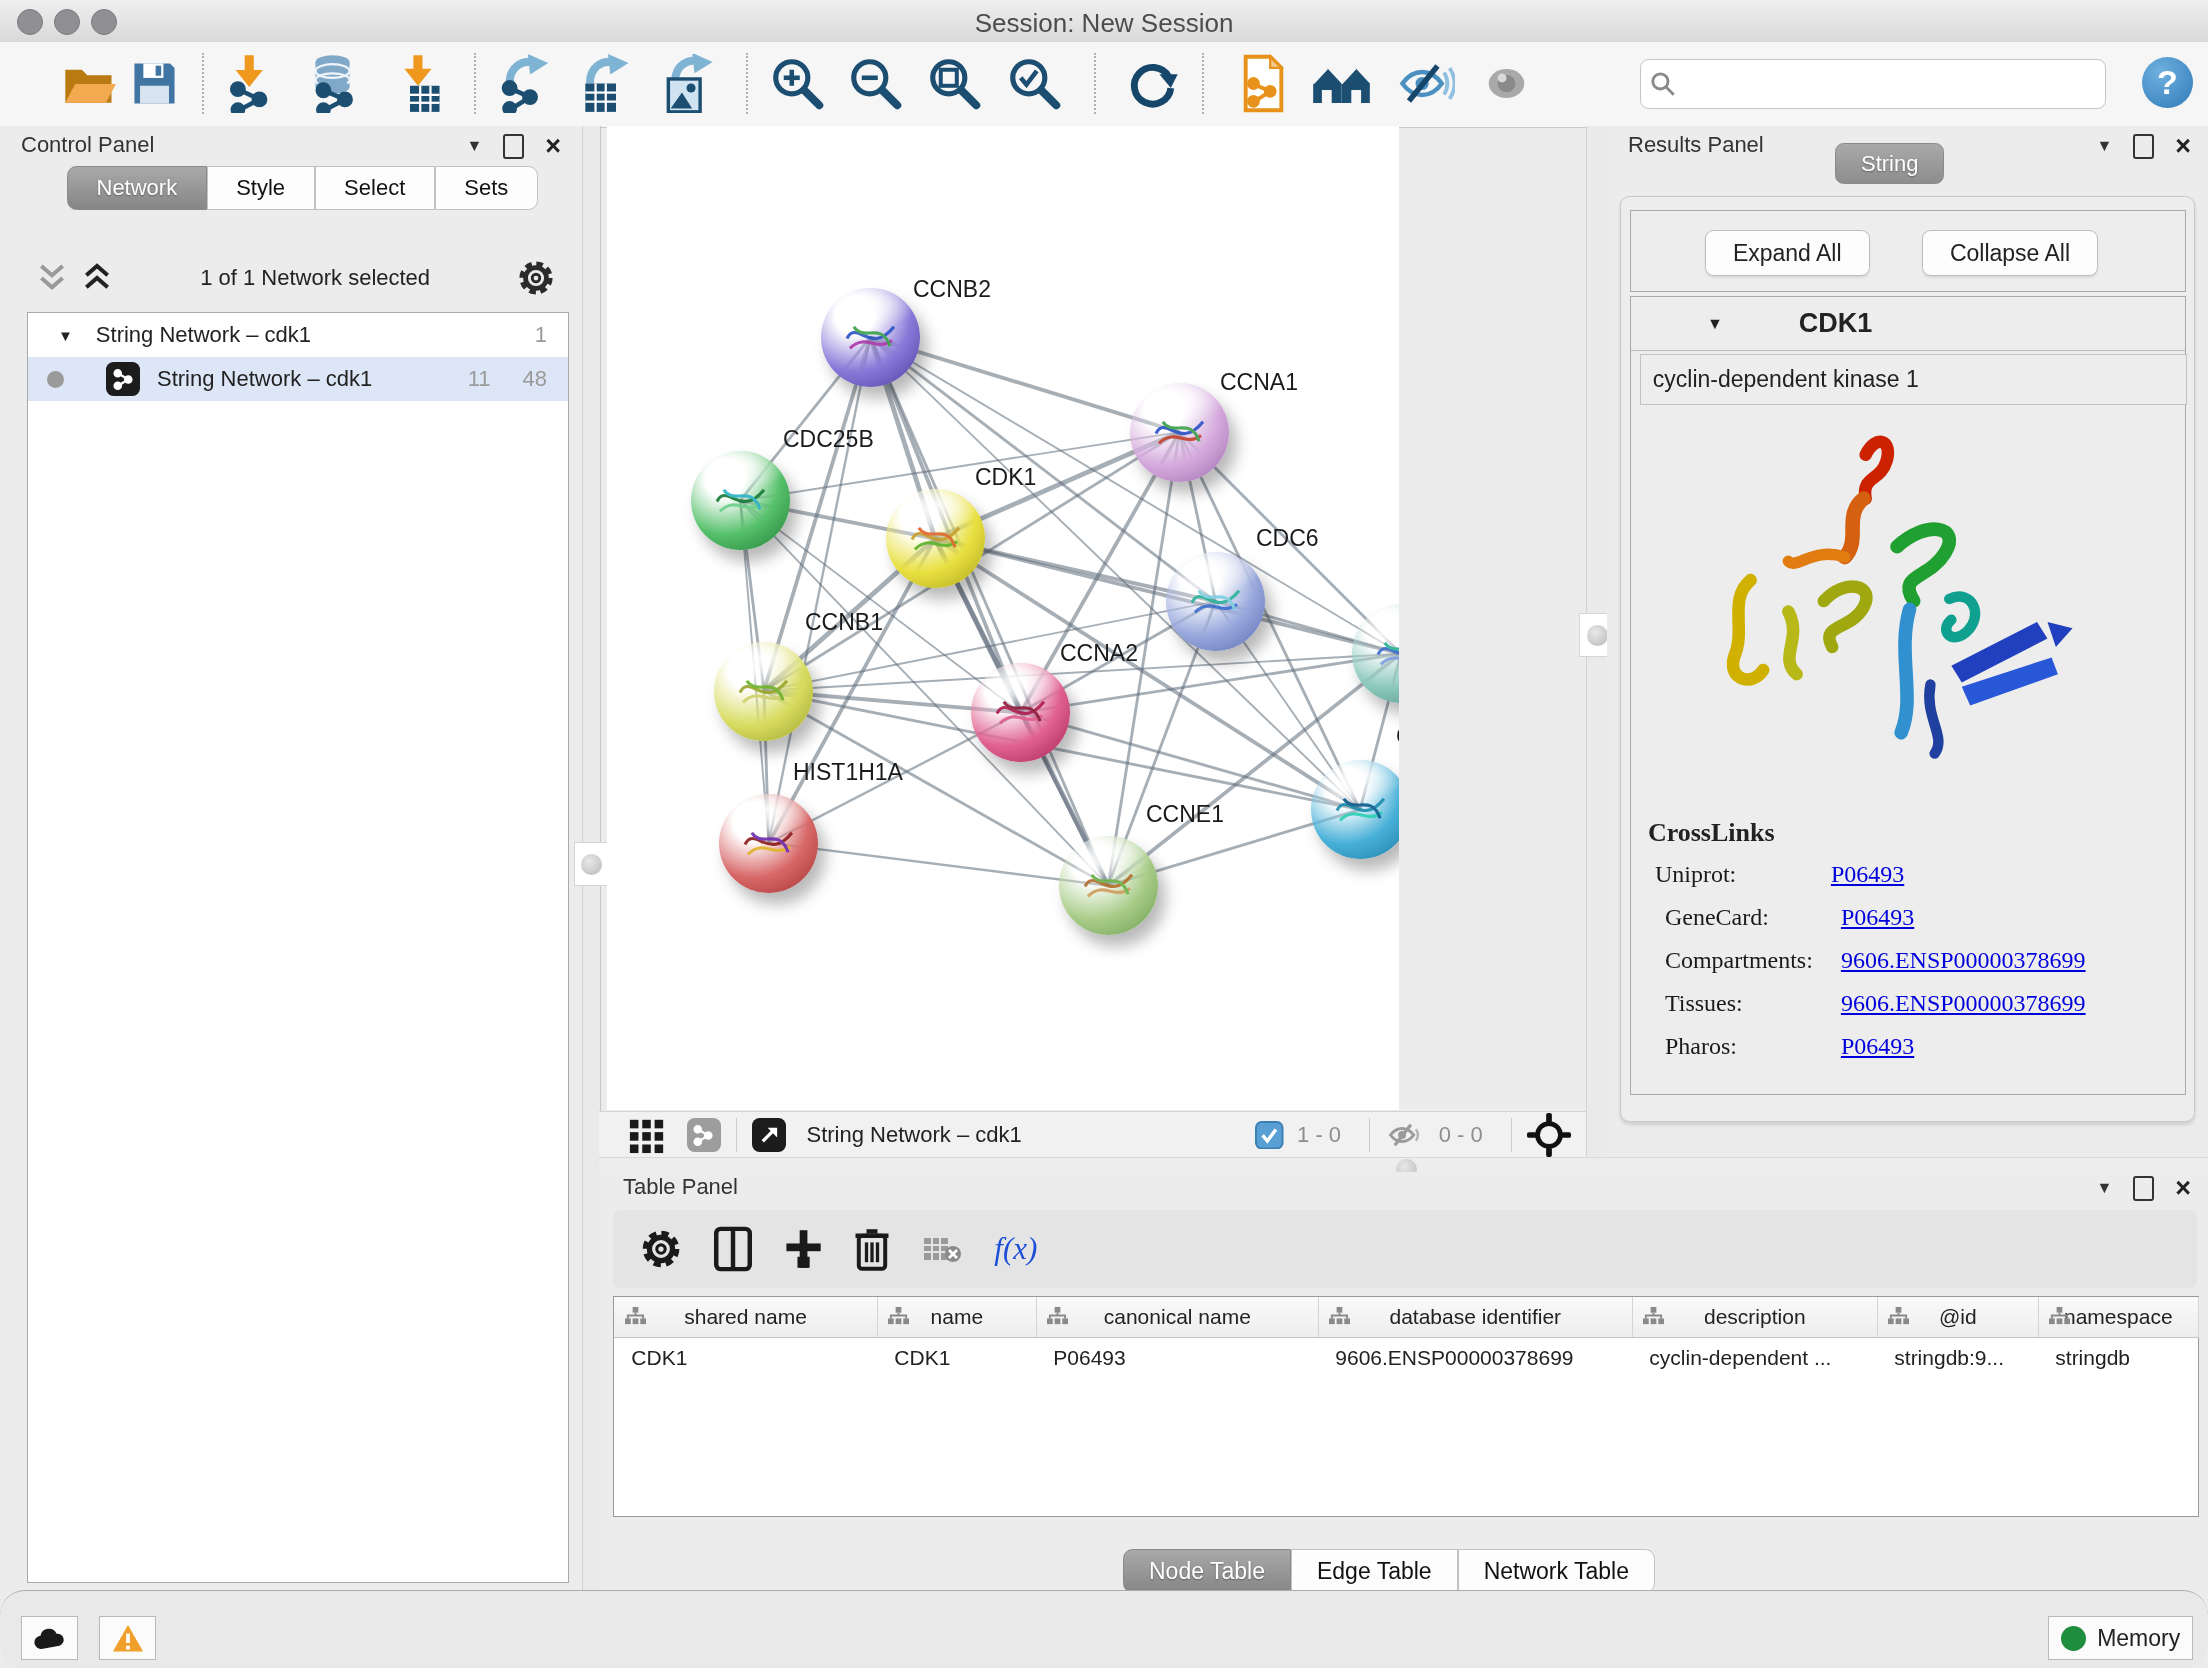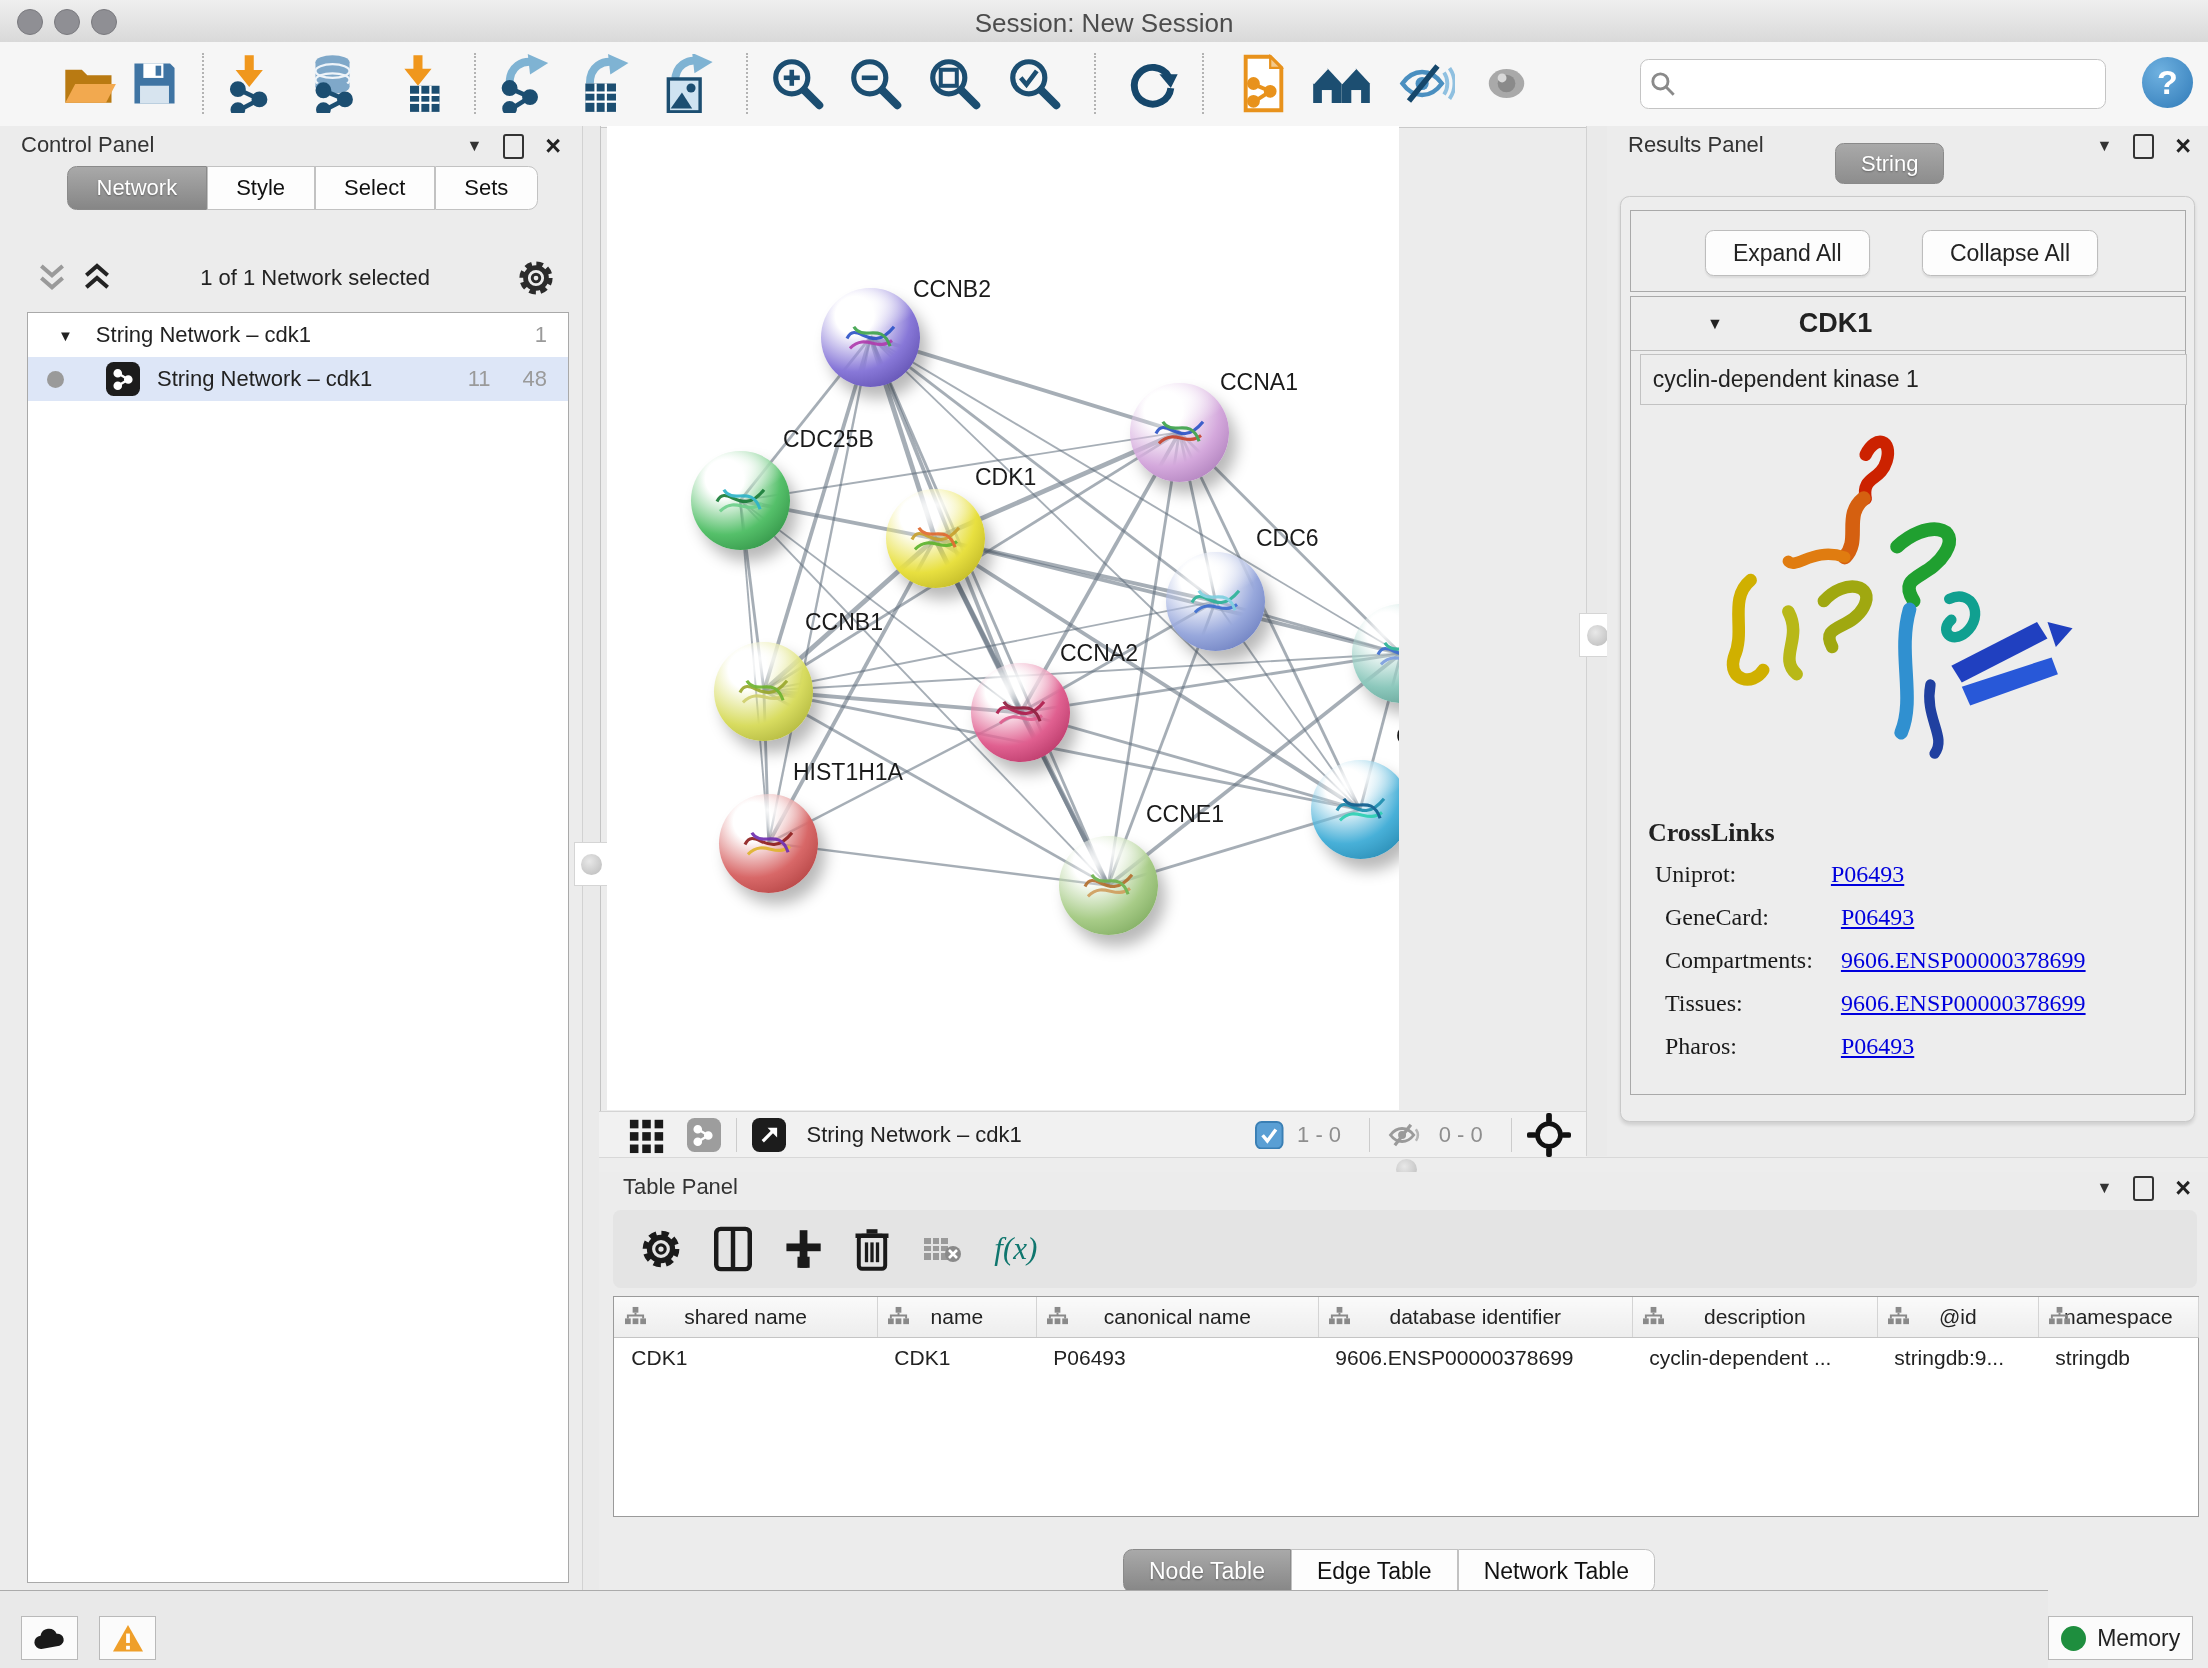--- a/index.html
+++ b/index.html
@@ -97,36 +97,36 @@
   #crosslinks{position:absolute;left:17px;top:521px;font-family:"Liberation Serif",serif;}
   #crosslinks .head{font-size:26px;font-weight:bold;margin-bottom:13.3px;}
   .cl-row{display:flex;margin-bottom:16px;}
   .cl-row .lbl{width:176px;font-size:24px;color:#1a1a1a;}
   .cl-row .lnk{font-size:24px;color:#0000dd;text-decoration:underline;}
 
   
   #table-panel{left:599px;top:1172px;width:1609px;height:418px;background:#ececec;}
   #tp-toolbar{position:absolute;left:14.3px;top:38px;width:1584px;height:78px;background:#e4e4e4;border-radius:7.6px;
     display:flex;align-items:center;gap:32px;padding-left:27px;box-sizing:border-box;}
-  #fx{font-family:"Liberation Serif",serif;font-style:italic;font-size:31px;color:#0f766e;}
+  #fx{font-family:"Liberation Serif",serif;font-style:italic;font-size:31px;color:#1d4ed8;}
   #node-table{position:absolute;left:14.3px;top:124px;width:1584px;height:219px;background:#fff;border:1px solid #9a9a9a;}
   #node-table table{border-collapse:collapse;width:100%;table-layout:fixed;}
   #node-table th{height:38px;background:linear-gradient(#fafafa,#ededed);border-right:1px solid #d4d4d4;border-bottom:1.9px solid #c4c4c4;
     font-weight:normal;font-size:21px;position:relative;text-align:center;overflow:hidden;white-space:nowrap;}
   #node-table th svg{position:absolute;left:9.5px;top:8.6px;}
   #node-table td{height:38px;font-size:21px;padding-left:17px;overflow:hidden;white-space:nowrap;border:none;}
   #tscroll{position:absolute;left:17px;top:344px;width:162px;height:13.3px;border-radius:6.7px;background:#bdbdbd;}
   #tp-tabs{position:absolute;left:524px;top:377px;display:flex;}
   .tp-tab{height:42px;padding:0 25px;display:flex;align-items:center;font-size:23px;background:#fdfdfd;
     border:1px solid #c2c2c2;color:#111;}
   .tp-tab.sel{background:linear-gradient(#a9a9a9,#868686);color:#fff;text-shadow:0 1px 1.9px rgba(0,0,0,.35);border-color:#8a8a8a;}
   .tp-tab.first{border-radius:9.5px 0 0 9.5px;} .tp-tab.last{border-radius:0 9.5px 9.5px 0;}
 
   
-  #statusbar{left:0;top:1590px;width:2048px;height:78px;background:#e9e9e9;border-top:1.9px solid #ababab;}
+  #statusbar{left:0;top:1590px;width:2208px;height:78px;background:#e9e9e9;border-top:1.9px solid #ababab;border-radius:25px;}
   .sb-btn{position:absolute;top:25px;height:42px;background:#fbfbfb;border:1.9px solid #b9b9b9;
     display:flex;align-items:center;justify-content:center;}
   #memory-btn{left:2048px;width:143px;gap:11.4px;font-size:23px;}
   #memory-btn .gdot{width:25px;height:25px;border-radius:50%;background:#1e8e3e;}
 </style>
 </head>
 <body>
 
 <div id="app">
 

